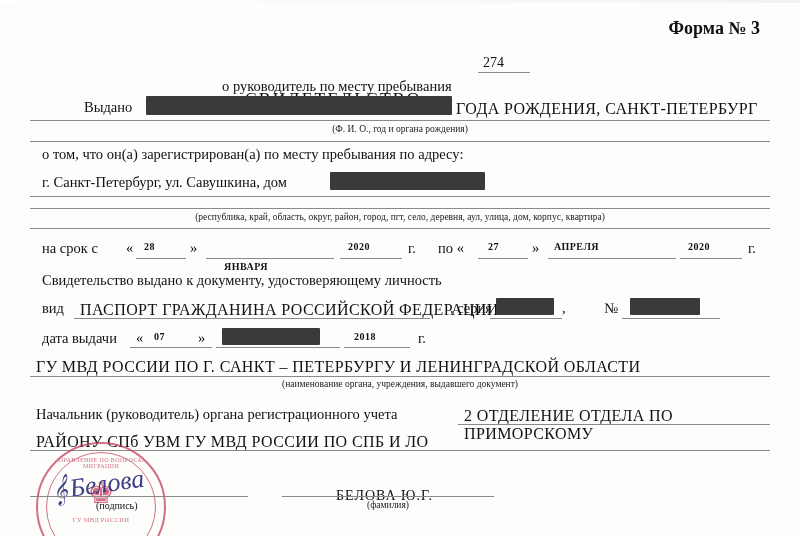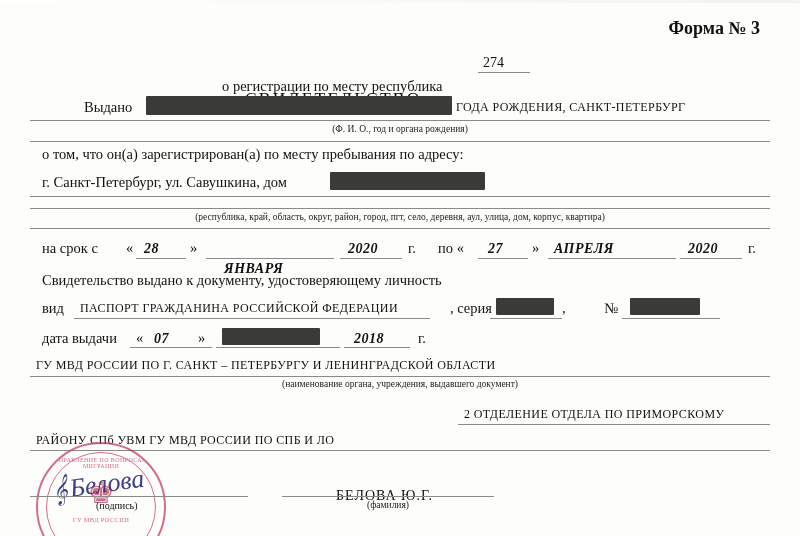--- a/index.html
+++ b/index.html
@@ -54,22 +54,22 @@
     font-weight: 400;
   }
   .subtitle {
     font-size: 14.5px;
   }
   .num {
     font-size: 14px;
     text-decoration: none;
   }
   .line-text { font-size: 14.5px; }
-  .small-caps-line { font-size: 12px; letter-spacing: 0.4px; }
-  .bold-date { font-weight: bold; font-size: 14px; letter-spacing: 0.5px; font-style: italic; }
+  .small-caps-line { font-size: 16px; letter-spacing: 0.4px; }
+  .bold-date { font-weight: bold; font-size: 10px; letter-spacing: 0.5px; }
   .stamp {
     position: absolute;
     left: 36px;
     top: 442px;
     width: 126px;
     height: 126px;
     border: 2.5px solid #c0395a;
     border-radius: 50%;
     opacity: 0.72;
     overflow: hidden;
@@ -139,21 +139,21 @@
 <div class="page">
 
   <div class="scan-edge-top"></div>
 
   <div class="form-no">Форма № 3</div>
 
   <div class="abs title" style="left:245px; top:52px;margin-top:36px;">СВИДЕТЕЛЬСТВО</div>
   <div class="abs num" style="left:483px; top:55px;">274</div>
   <div class="rule" style="left:478px; top:72px; width:52px;"></div>
 
-  <div class="abs subtitle" style="left:222px; top:78px;">о регистрации по месту республика</div>
+  <div class="abs subtitle" style="left:222px; top:78px;">о руководитель по месту пребывания</div>
 
   <div class="abs line-text" style="left:84px; top:99px;">Выдано</div>
   <div class="abs redacted" style="left:146px; top:96px; width:306px; height:19px;"></div>
   <div class="abs small-caps-line" style="left:456px; top:100px;">ГОДА РОЖДЕНИЯ, САНКТ-ПЕТЕРБУРГ</div>
   <div class="rule" style="left:30px; top:120px; width:740px;"></div>
 
   <div class="abs caption" style="left:30px; top:124px; width:740px;">(Ф. И. О., год и органа рождения)</div>
   <div class="rule" style="left:30px; top:141px; width:740px;"></div>
 
   <div class="abs line-text" style="left:42px; top:146px;">о том, что он(а) зарегистрирован(а) по месту пребывания по адресу:</div>
@@ -207,20 +207,21 @@
   <div class="abs redacted" style="left:222px; top:328px; width:98px; height:17px;"></div>
   <div class="rule" style="left:216px; top:347px; width:124px;"></div>
   <div class="abs bold-date" style="left:354px; top:331px;">2018</div>
   <div class="rule" style="left:344px; top:347px; width:66px;"></div>
   <div class="abs line-text" style="left:418px; top:330px;">г.</div>
 
   <div class="abs small-caps-line" style="left:36px; top:358px;">ГУ  МВД  РОССИИ  ПО  Г. САНКТ – ПЕТЕРБУРГУ  И  ЛЕНИНГРАДСКОЙ ОБЛАСТИ</div>
   <div class="rule" style="left:30px; top:376px; width:740px;"></div>
   <div class="abs caption" style="left:30px; top:379px; width:740px;">(наименование органа, учреждения, выдавшего документ)</div>
 
+  <div class="abs line-text" style="left:36px; top:406px;">Начальник (руководитель) органа регистрационного учета</div>
   <div class="abs small-caps-line" style="left:464px; top:407px;">2 ОТДЕЛЕНИЕ ОТДЕЛА  ПО ПРИМОРСКОМУ</div>
   <div class="rule" style="left:458px; top:424px; width:312px;"></div>
   <div class="abs small-caps-line" style="left:36px; top:433px;">РАЙОНУ СПб УВМ  ГУ  МВД РОССИИ  ПО СПБ  И  ЛО</div>
   <div class="rule" style="left:30px; top:450px; width:740px;"></div>
 
   <div class="stamp">
     <div class="stamp-txt-top">УПРАВЛЕНИЕ ПО ВОПРОСАМ МИГРАЦИИ</div>
     <div class="stamp-inner">♚</div>
     <div class="stamp-mid">ГУ МВД РОССИИ</div>
 

